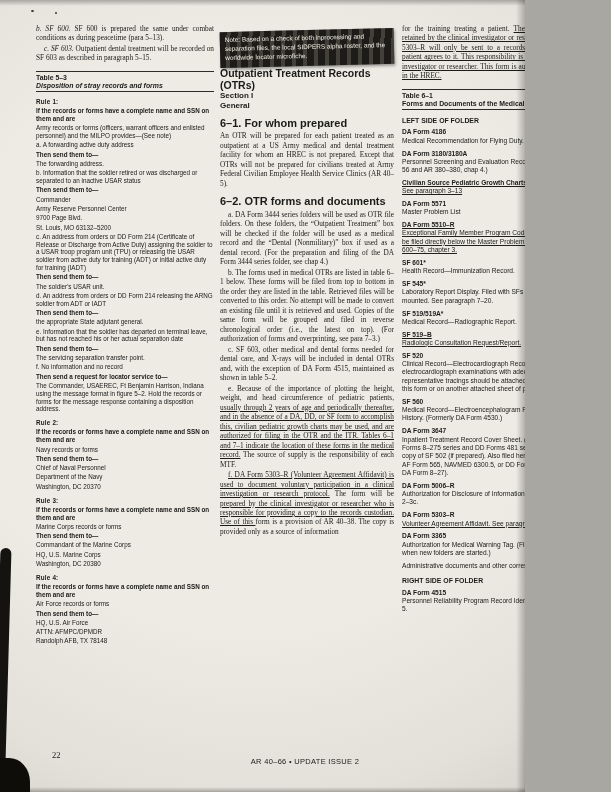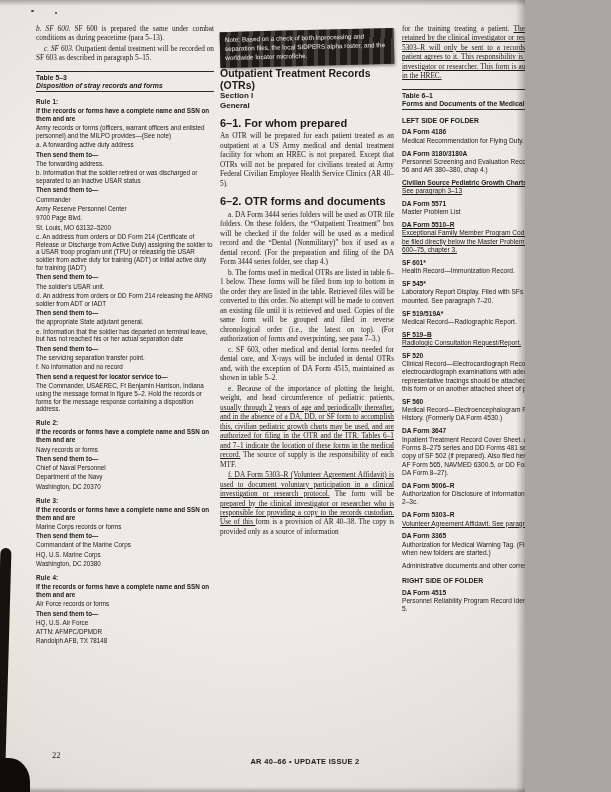--- a/index.html
+++ b/index.html
@@ -63,21 +63,21 @@
   
   .side-label { font-family:"Liberation Sans", sans-serif; font-weight:700; font-size:6.9px;
     margin:7px 0 1px; }
   .entry { margin-top:4.5px; }
   .entry-title { font-family:"Liberation Sans", sans-serif; font-weight:700; font-size:6.6px;
     line-height:1.25; }
   .entry-desc { font-family:"Liberation Sans", sans-serif; font-size:6.6px; line-height:1.27;
     color:#20201c; }
 
   .footer { position:absolute; left:190px; top:757px; width:230px; text-align:center;
-    font-family:"Liberation Sans", sans-serif; font-weight:700; font-size:7.5px;
+    font-family:"Liberation Sans", sans-serif; font-weight:400; font-size:7.5px;
     letter-spacing:.3px; }
   .pageno { position:absolute; left:36px; top:750px; font-size:8.5px;margin-left:16px; }
 </style>
 </head>
 <body>
 
 <div class="scan">
 
   <div class="art-top-edge"></div>
   <div class="art-right-edge"></div>

